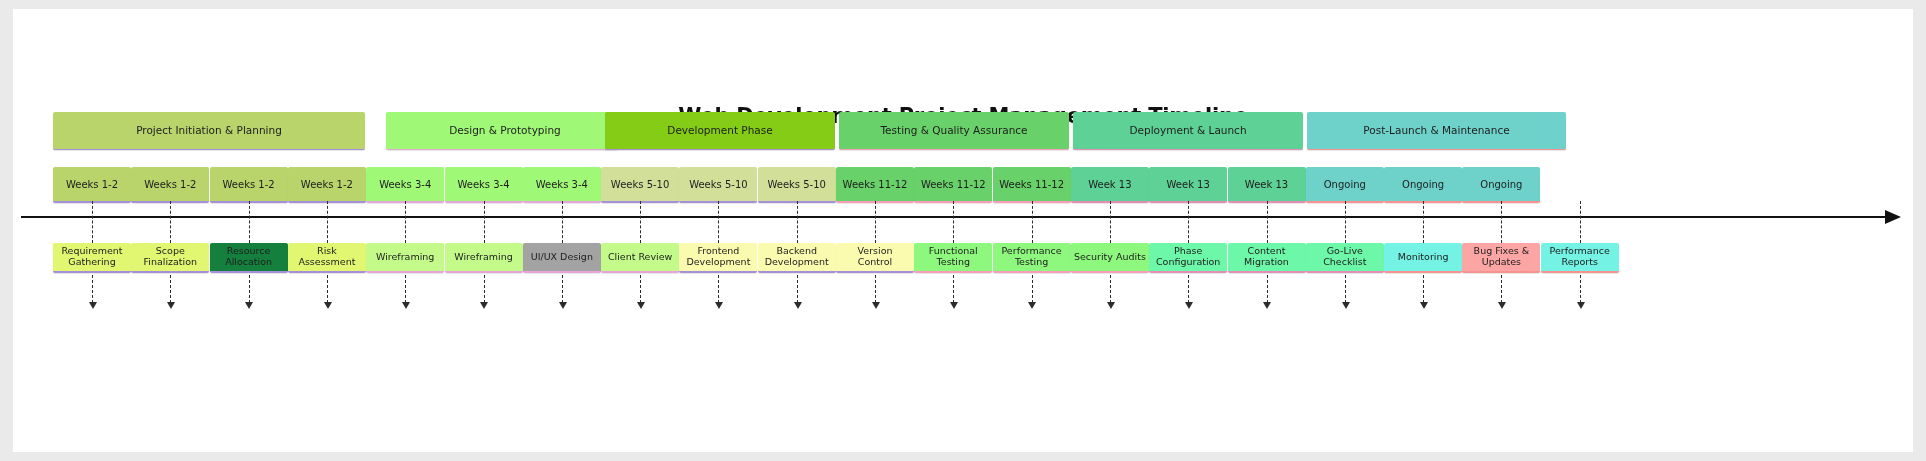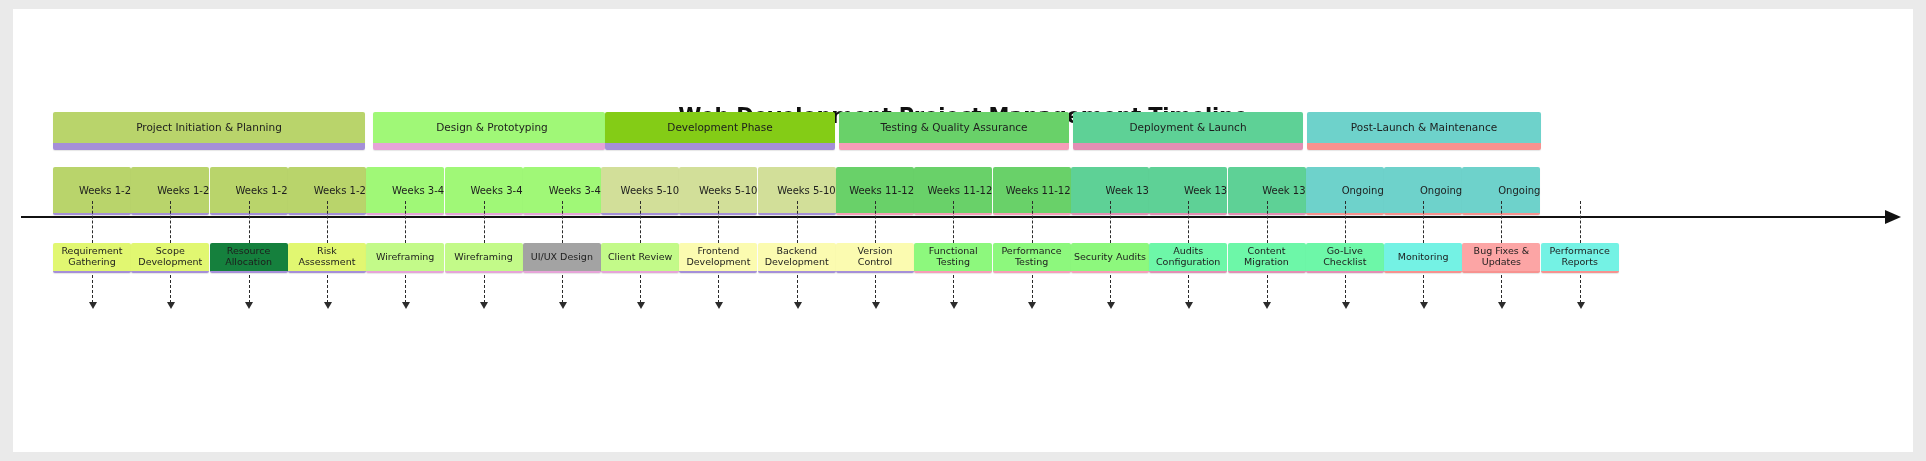--- a/index.html
+++ b/index.html
@@ -46,47 +46,47 @@
     width: 1900px;
     height: 0;
   }
 
   
   .phase-bar {
     position: absolute;
     top: 0;
     height: 38px;
     border-radius: 2px;
-    border-bottom: 7px solid #ec4899;
+    border-bottom: 1px solid #ec4899;
     box-sizing: border-box;
     display: flex;
     align-items: center;
     justify-content: center;
     box-shadow: 0 1px 1px rgba(0,0,0,0.10);
   }
   .phase-label {
     font-size: 10.5px;
     color: #1d1d1d;
     text-align: center;
     line-height: 1.15;
     padding: 0 6px;
     white-space: nowrap;
   }
 
   
   .week-box {
     position: absolute;
     top: 0;
-    height: 48px;
+    height: 36px;
     border-radius: 2px;
     border-bottom: 2px solid #a58fd8;
     box-sizing: border-box;
     display: flex;
     align-items: center;
-    justify-content: flex-end;
+    justify-content: center;
     box-shadow: 0 1px 1px rgba(0,0,0,0.10);
   }
   .week-label {
     font-size: 10px;
     color: #1d1d1d;
     white-space: nowrap;
   }
 
   
   #axis-line {
@@ -154,33 +154,33 @@
 
 <div id="page">
   <div id="canvas">
 
     <div id="title">Web Development Project Management Timeline</div>
 
     <div class="row" id="phase-row" style="top:103px;">
         <div class="phase-bar" style="left: 40px; width: 312px; background: rgb(185, 212, 107); border-bottom-color: rgb(165, 143, 216);">
           <span class="phase-label">Project Initiation &amp; Planning</span>
         </div>
-        <div class="phase-bar" style="left: 360px; width: 232px; background: rgb(160, 248, 119); border-bottom-color: rgb(230, 164, 216); padding-left: 6px;">
+        <div class="phase-bar" style="left: 373px; width: 232px; background: rgb(160, 248, 119); border-bottom-color: rgb(230, 164, 216); padding-left: 6px;">
           <span class="phase-label">Design &amp; Prototyping</span>
         </div>
         <div class="phase-bar" style="left: 592px; width: 230px; background: #84cc16; border-bottom-color: rgb(165, 143, 216);">
           <span class="phase-label">Development Phase</span>
         </div>
         <div class="phase-bar" style="left: 826px; width: 230px; background: rgb(105, 209, 105); border-bottom-color: rgb(247, 157, 184);">
           <span class="phase-label">Testing &amp; Quality Assurance</span>
         </div>
         <div class="phase-bar" style="left: 1060px; width: 230px; background: rgb(94, 209, 150); border-bottom-color: rgb(227, 143, 180);">
           <span class="phase-label">Deployment &amp; Launch</span>
         </div>
-        <div class="phase-bar" style="left: 1294px; width: 234px; background: rgb(110, 210, 203); border-bottom-color: rgb(247, 146, 143);">
+        <div class="phase-bar" style="left: 1294px; width: 259px; background: rgb(110, 210, 203); border-bottom-color: rgb(247, 146, 143);">
           <span class="phase-label">Post-Launch &amp; Maintenance</span>
         </div>
       </div>
     <div class="row" id="week-row" style="top:158px;">
         <div class="week-box" style="left: 40px; width: 78px; background: rgb(185, 212, 107); border-bottom-color: rgb(165, 143, 216);">
           <span class="week-label">Weeks 1-2</span>
         </div>
         <div class="week-box" style="left: 118.3px; width: 78px; background: rgb(185, 212, 107); border-bottom-color: rgb(165, 143, 216);">
           <span class="week-label">Weeks 1-2</span>
         </div>
@@ -263,21 +263,21 @@
         <div class="conn-up" style="left: 1410.1px; top: 192px; height: 42px;"></div>
         <div class="conn-up" style="left: 1488.4px; top: 192px; height: 42px;"></div>
         <div class="conn-up" style="left: 1566.7px; top: 192px; height: 42px;"></div>
       </div>
     <div class="row" id="task-row" style="top:234px;">
         <div class="task-box" style="left: 40px; width: 78px; background: rgb(225, 247, 113); border-bottom: 2px solid rgb(165, 143, 216);">
           <span class="task-label">Requirement
 Gathering</span>
         </div>
         <div class="task-box" style="left: 118.3px; width: 78px; background: rgb(225, 247, 113); border-bottom: 2px solid rgb(165, 143, 216);">
-          <span class="task-label">Scope Development</span>
+          <span class="task-label">Scope Finalization</span>
         </div>
         <div class="task-box" style="left: 196.6px; width: 78px; background: #15803d; border-bottom: 2px solid rgb(165, 143, 216);">
           <span class="task-label">Resource
 Allocation</span>
         </div>
         <div class="task-box" style="left: 274.9px; width: 78px; background: rgb(225, 247, 113); border-bottom: 2px solid rgb(165, 143, 216);">
           <span class="task-label">Risk Assessment</span>
         </div>
         <div class="task-box" style="left: 353.2px; width: 78px; background: rgb(195, 250, 137); border-bottom: 2px solid rgb(230, 164, 216);">
           <span class="task-label">Wireframing</span>
@@ -306,21 +306,21 @@
           <span class="task-label">Functional Testing</span>
         </div>
         <div class="task-box" style="left: 979.6px; width: 78px; background: rgb(141, 248, 125); border-bottom: 2px solid rgb(247, 157, 184);">
           <span class="task-label">Performance
 Testing</span>
         </div>
         <div class="task-box" style="left: 1057.9px; width: 78px; background: rgb(141, 248, 125); border-bottom: 2px solid rgb(247, 157, 184);">
           <span class="task-label">Security Audits</span>
         </div>
         <div class="task-box" style="left: 1136.2px; width: 78px; background: rgb(109, 247, 168); border-bottom: 2px solid rgb(227, 143, 180);">
-          <span class="task-label">Audits
+          <span class="task-label">Phase
 Configuration</span>
         </div>
         <div class="task-box" style="left: 1214.5px; width: 78px; background: rgb(109, 247, 168); border-bottom: 2px solid rgb(227, 143, 180);">
           <span class="task-label">Content Migration</span>
         </div>
         <div class="task-box" style="left: 1292.8px; width: 78px; background: rgb(109, 247, 168); border-bottom: 2px solid rgb(227, 143, 180);">
           <span class="task-label">Go-Live Checklist</span>
         </div>
         <div class="task-box" style="left: 1371.1px; width: 78px; background: rgb(116, 242, 228); border-bottom: 2px solid rgb(247, 146, 143);">
           <span class="task-label">Monitoring</span>

